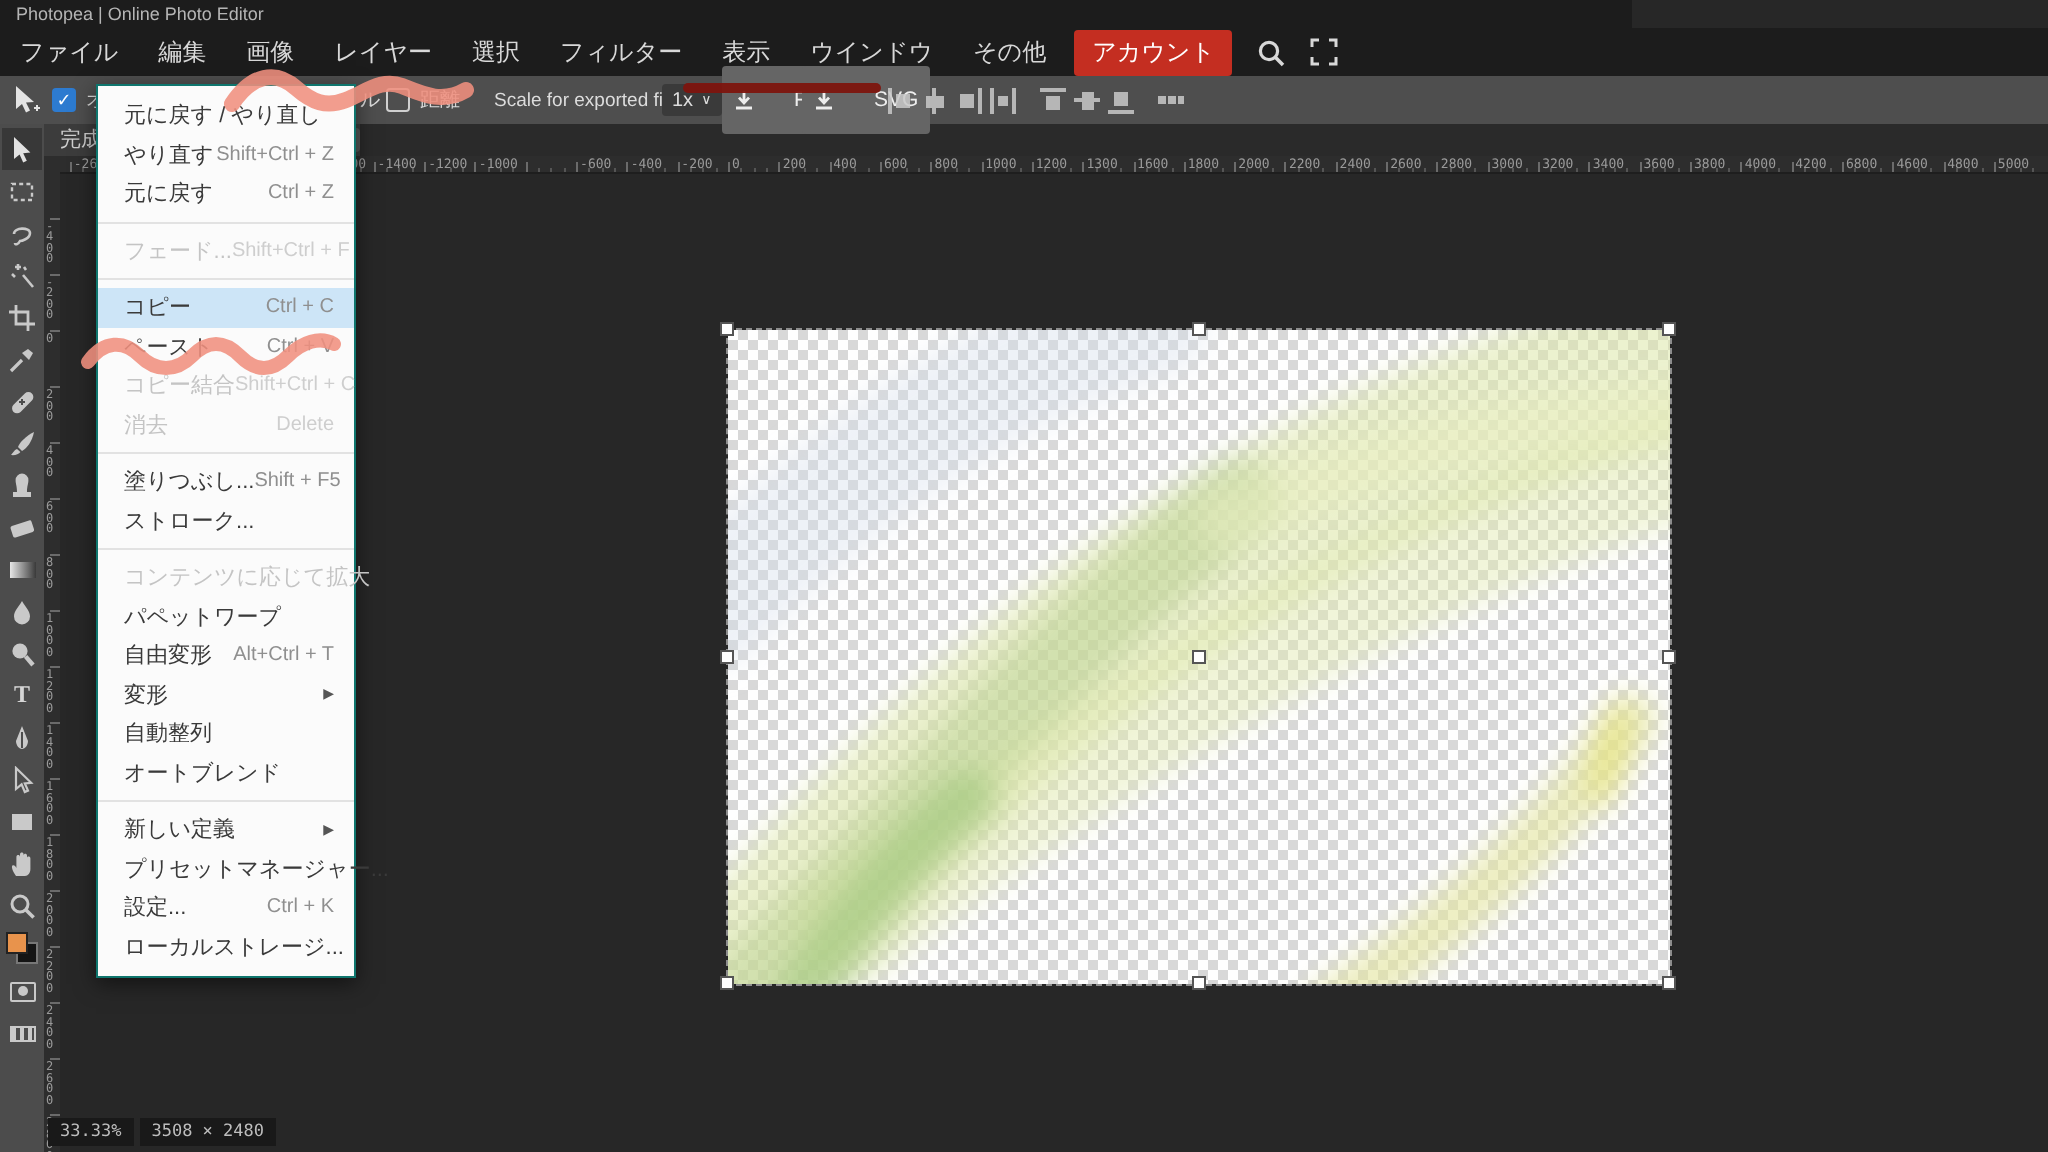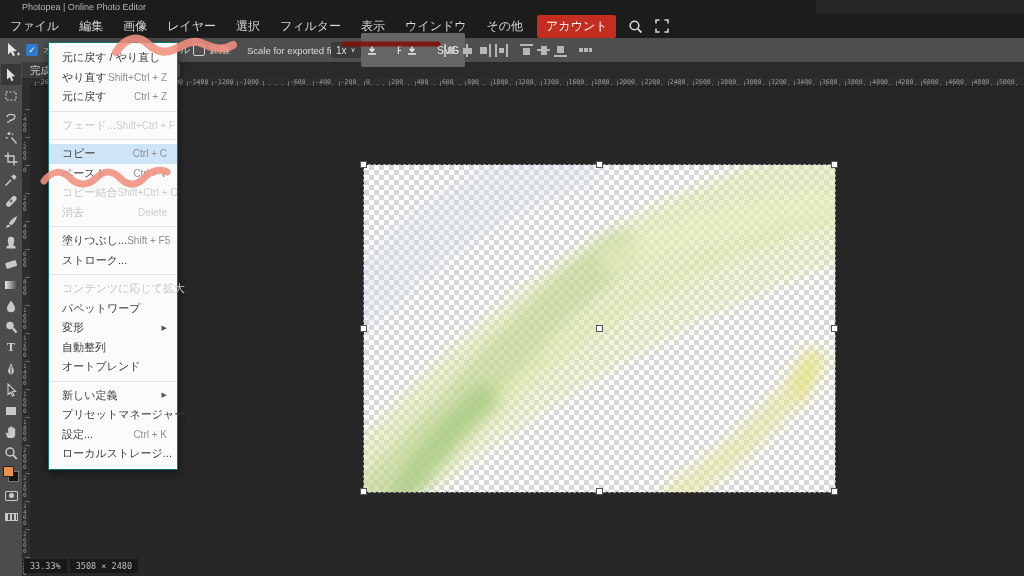--- a/index.html
+++ b/index.html
@@ -2,21 +2,21 @@
 <html><head>
 <meta charset="utf-8">
 <style>
   * { box-sizing: border-box; margin: 0; padding: 0; }
   html,body { width:1024px; height:576px; overflow:hidden; background:#272727;
     font-family:"Liberation Sans","DejaVu Sans",sans-serif; }
   .abs { position:absolute; }
 
   
   .titlebar { left:0; top:0; width:816px; height:14px; background:#1c1c1c;
-    color:#b5b5b5; font-size:9px; line-height:15px; padding-left:22px; }
+    color:#b5b5b5; font-size:9px; line-height:15px; padding-left:8px; }
 
   
   .menubar { left:0; top:14px; width:1024px; height:24px; background:#1c1c1c;
     display:flex; align-items:center; color:#d8d8d8; font-size:12px; }
   .mb-item { padding:0 10px; line-height:24px; cursor:default; }
   .account-btn { background:#c42e21; color:#fff; border-radius:2px;
     padding:3px 9px; margin-left:4px; font-size:12px; }
   .mb-icon { margin-left:12px; display:inline-flex; }
 
   
@@ -635,20 +635,24 @@
     <div class="menu-sep"></div>
     <div class="menu-row disabled">
       <span>コンテンツに応じて拡大</span>
       <span class="sc"></span>
     </div>
     <div class="menu-row">
       <span>パペットワープ</span>
       <span class="sc"></span>
     </div>
     <div class="menu-row">
+      <span>自由変形</span>
+      <span class="sc">Alt+Ctrl + T</span>
+    </div>
+    <div class="menu-row">
       <span>変形</span>
       <span class="sub-arrow">▶</span>
     </div>
     <div class="menu-row">
       <span>自動整列</span>
       <span class="sc"></span>
     </div>
     <div class="menu-row">
       <span>オートブレンド</span>
       <span class="sc"></span>

